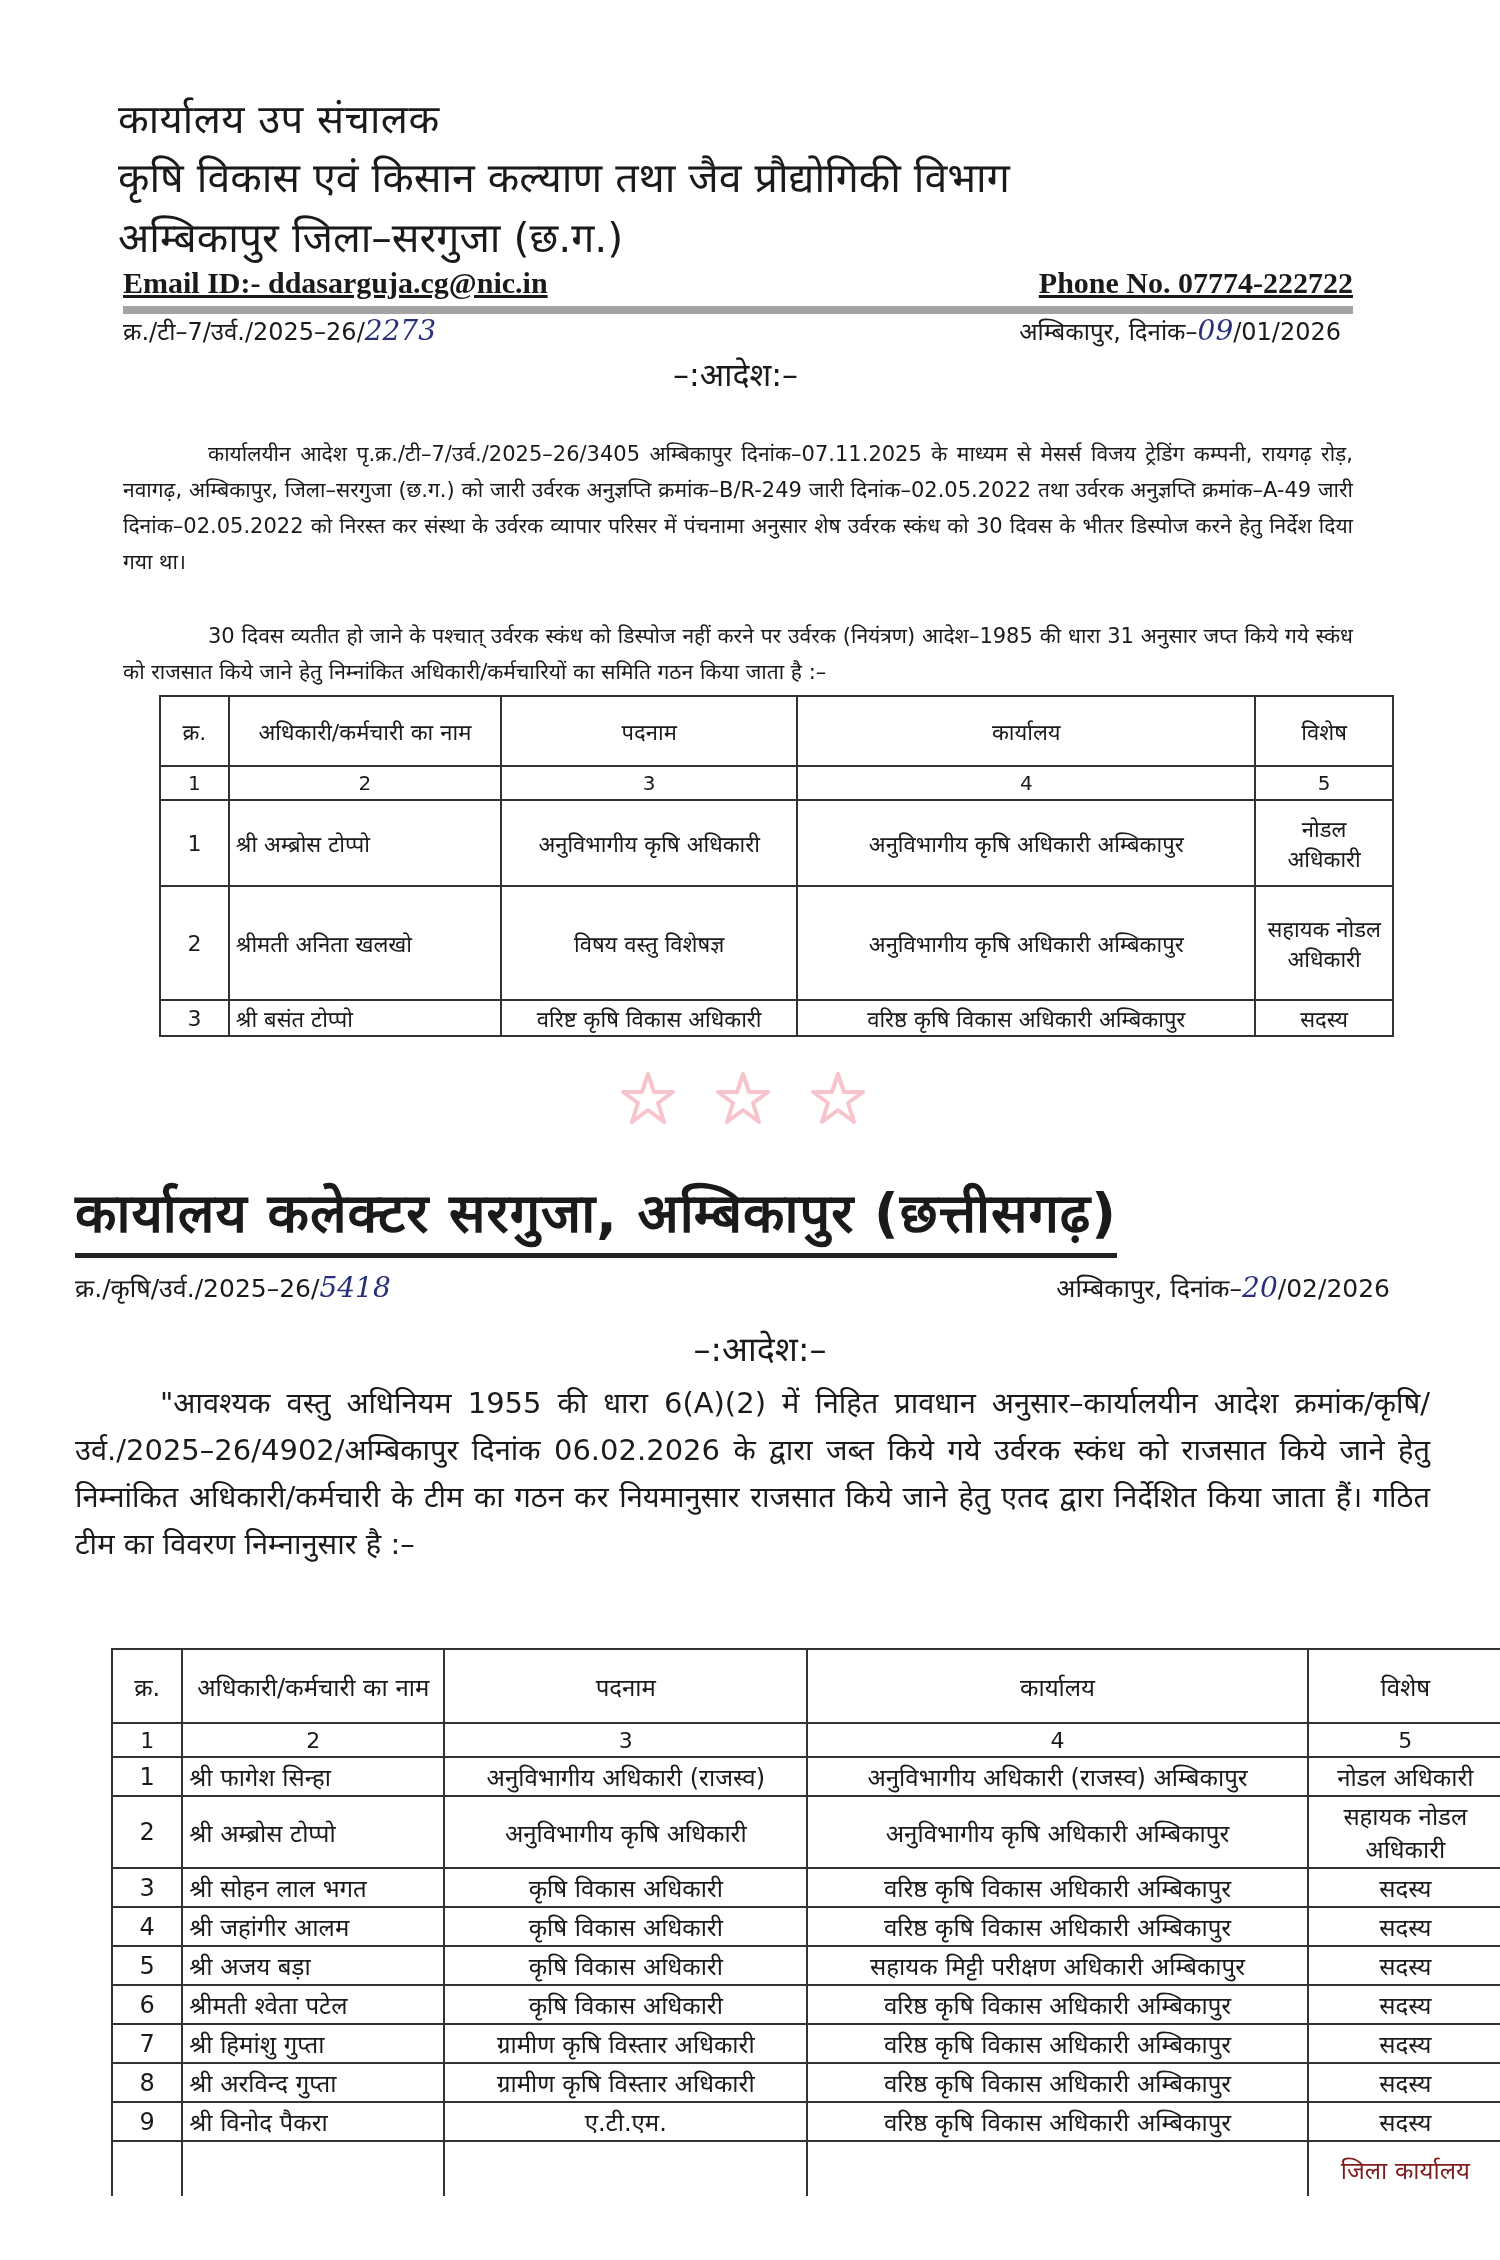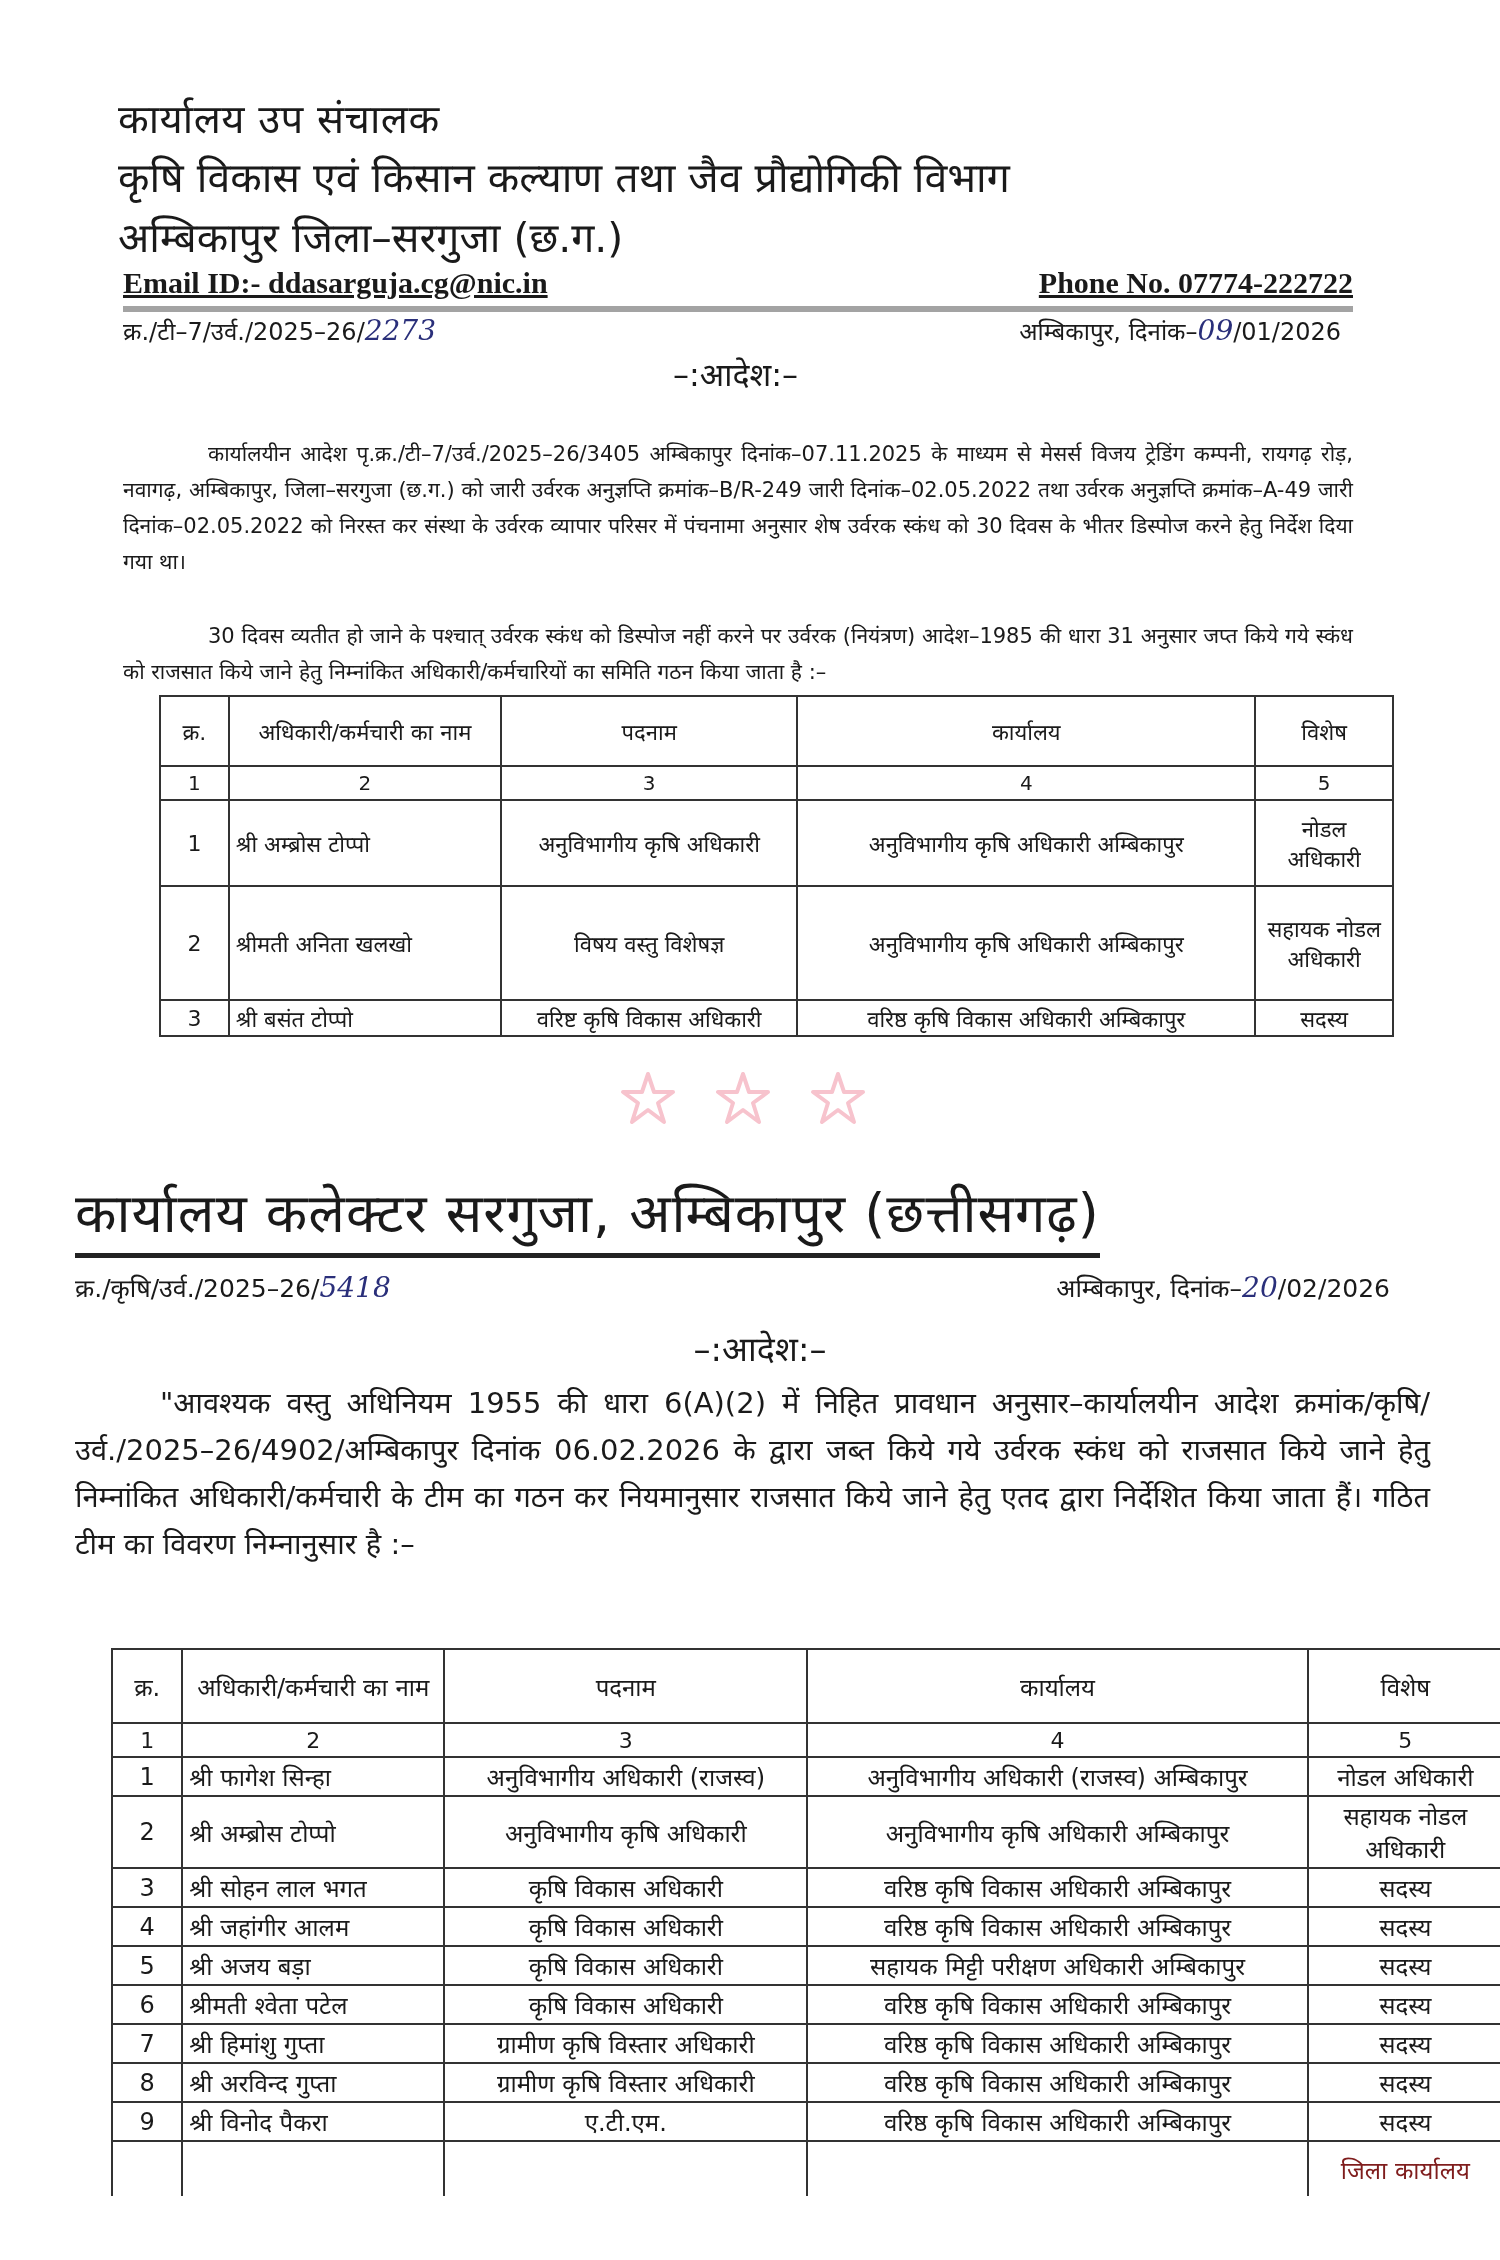--- a/index.html
+++ b/index.html
@@ -7,21 +7,21 @@
          font-family: "DejaVu Sans", sans-serif; color: #1a1a1a; }
 
   
   #doc1 { position: absolute; left: 118px; top: 90px; width: 1235px; height: 935px; }
   .h-center { position: absolute; left: 0; right: 0; white-space: nowrap; }
   .d1-h1 { top: 0px; font-size: 40px; letter-spacing: 0.5px; }
   .d1-h2 { top: 58px; font-size: 41px; }
   .d1-h3 { top: 118px; font-size: 41px; }
   .contact-row { position: absolute; left: 5px; right: 0; top: 176px; height: 40px;
                  font-family: "Liberation Serif", serif; font-weight: bold; font-size: 30px;
-                 border-bottom: 6px solid #a3a3a3; }
+                 border-bottom: 8px solid #a3a3a3; }
   .contact-row .email { position: absolute; left: 0; top: 0; text-decoration: underline; }
   .contact-row .phone { position: absolute; right: 0; top: 0; text-decoration: underline; }
   .ref-row { position: absolute; left: 5px; right: 12px; top: 222px; height: 34px; font-size: 24px; }
   .ref-row .ref { position: absolute; left: 0; top: 2px; }
   .ref-row .date { position: absolute; right: 0; top: 2px; }
   .hand { color: #2a2f7a; font-style: italic; font-family: "DejaVu Serif", serif; font-size: 28px; }
   .order-title { position: absolute; left: 0; right: 0; text-align: center; font-size: 32px; }
   .para { position: absolute; left: 5px; right: 0; font-size: 21px; line-height: 36px; text-align: justify; margin-top: 40px; }
   .para .indent { display: inline-block; width: 85px; }
 
@@ -34,21 +34,21 @@
   #t1 tr.r1 td { height: 80px; }
   #t1 tr.r2 td { height: 108px; }
   #t1 tr.r3 td { height: 28px; }
 
   
   #stars { position: absolute; left: 620px; top: 1070px; width: 270px; height: 60px; }
   .star { position: absolute; top: 0; width: 56px; height: 56px; }
 
   
   #doc2 { position: absolute; left: 70px; top: 1175px; width: 1380px; height: 1080px; }
-  .d2-title { position: absolute; left: 5px; top: 0px; font-size: 54px; font-weight: normal;
+  .d2-title { position: absolute; left: 5px; top: 0px; font-size: 54px; font-weight: bold;
               white-space: nowrap; border-bottom: 5px solid #222; letter-spacing: 1px; line-height: 78px; }
   .d2-ref { position: absolute; left: 5px; right: 0; top: 95px; height: 40px; font-size: 25px; }
   .d2-ref .ref { position: absolute; left: 0; top: 0; }
   .d2-ref .date { position: absolute; right: 60px; top: 0; }
   .d2-para { position: absolute; left: 5px; right: 20px; top: 205px; font-size: 29px; line-height: 47px; text-align: justify; }
   .d2-para .indent { display: inline-block; width: 85px; }
   #t2 { left: 5px; top: 473px; width: 1393px; font-size: 24px; }
   #t2 tr.head td { height: 68px; }
   #t2 tr.nums td { height: 28px; font-size: 22px; }
   #t2 tr.row td { height: 30px; }

